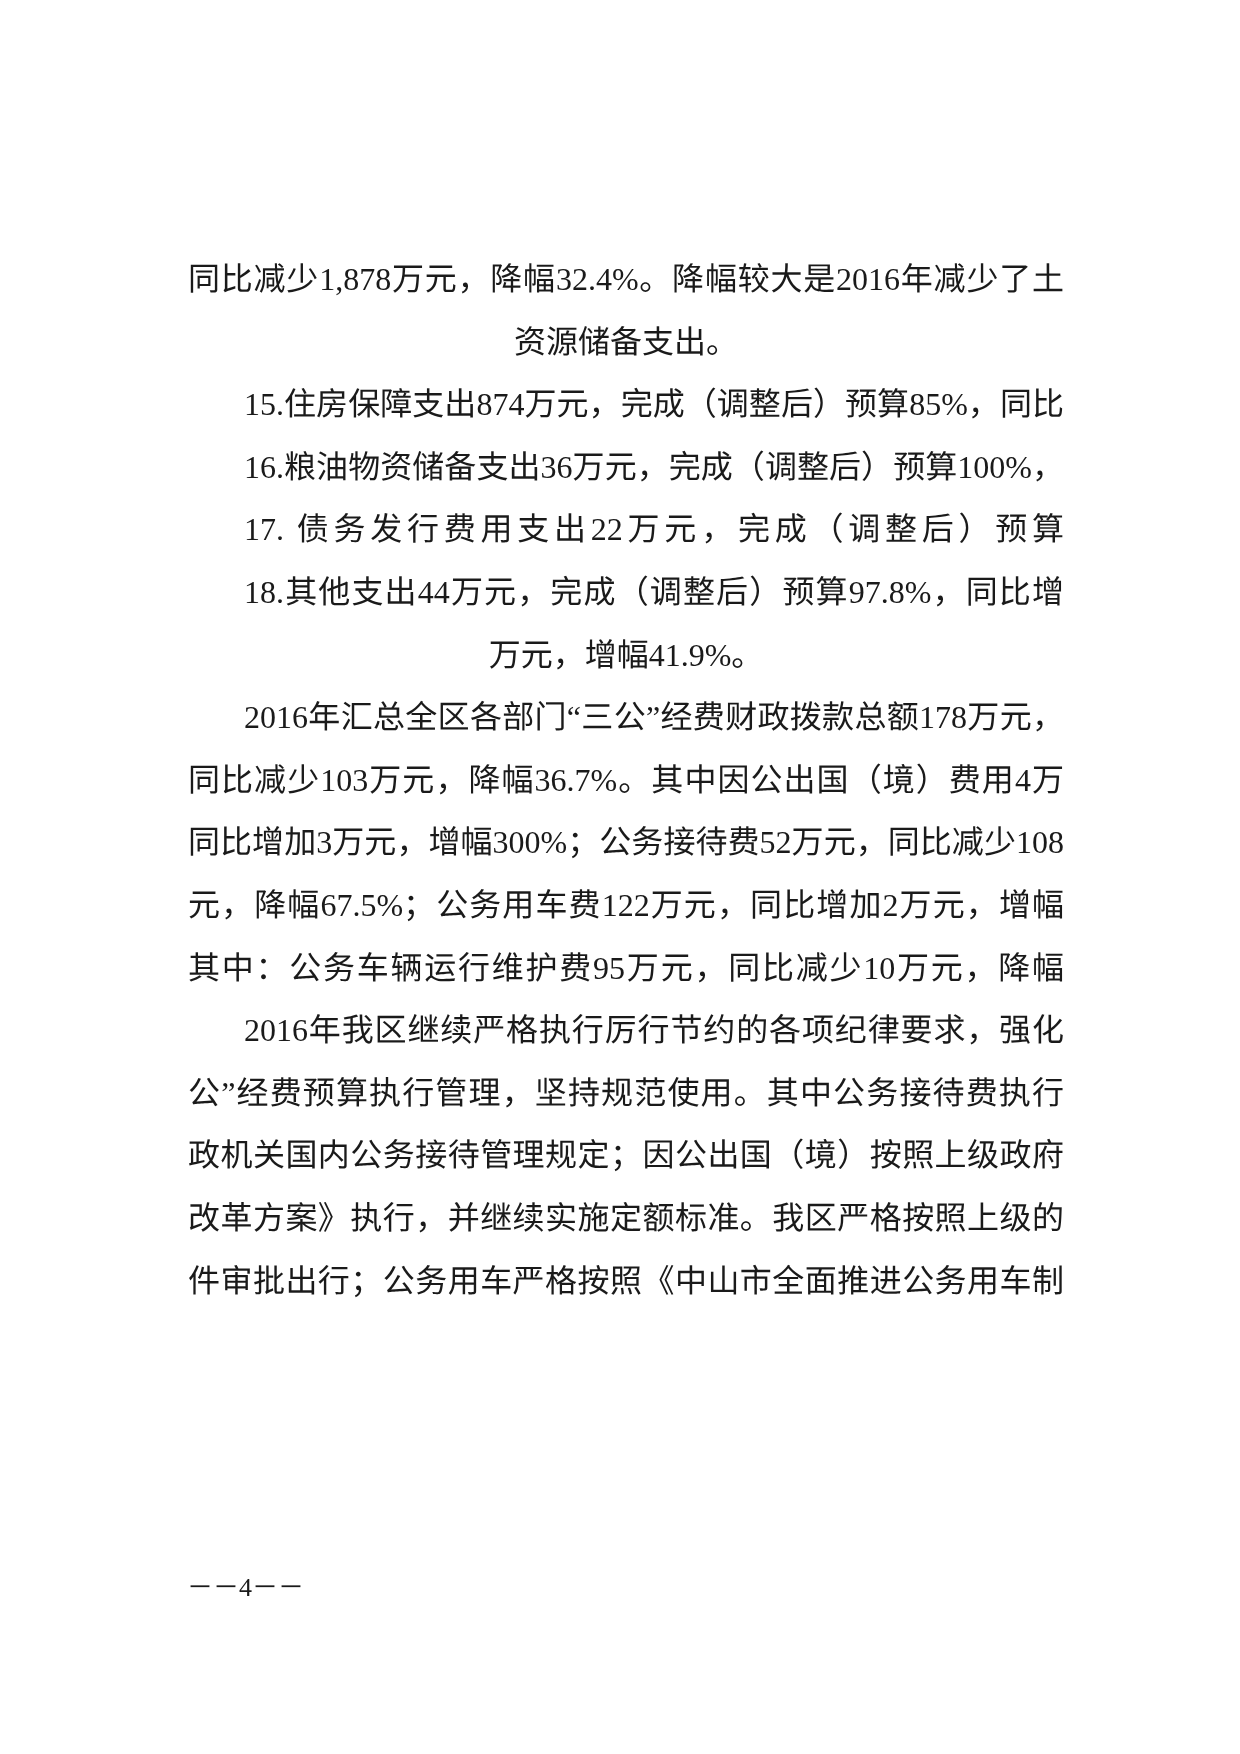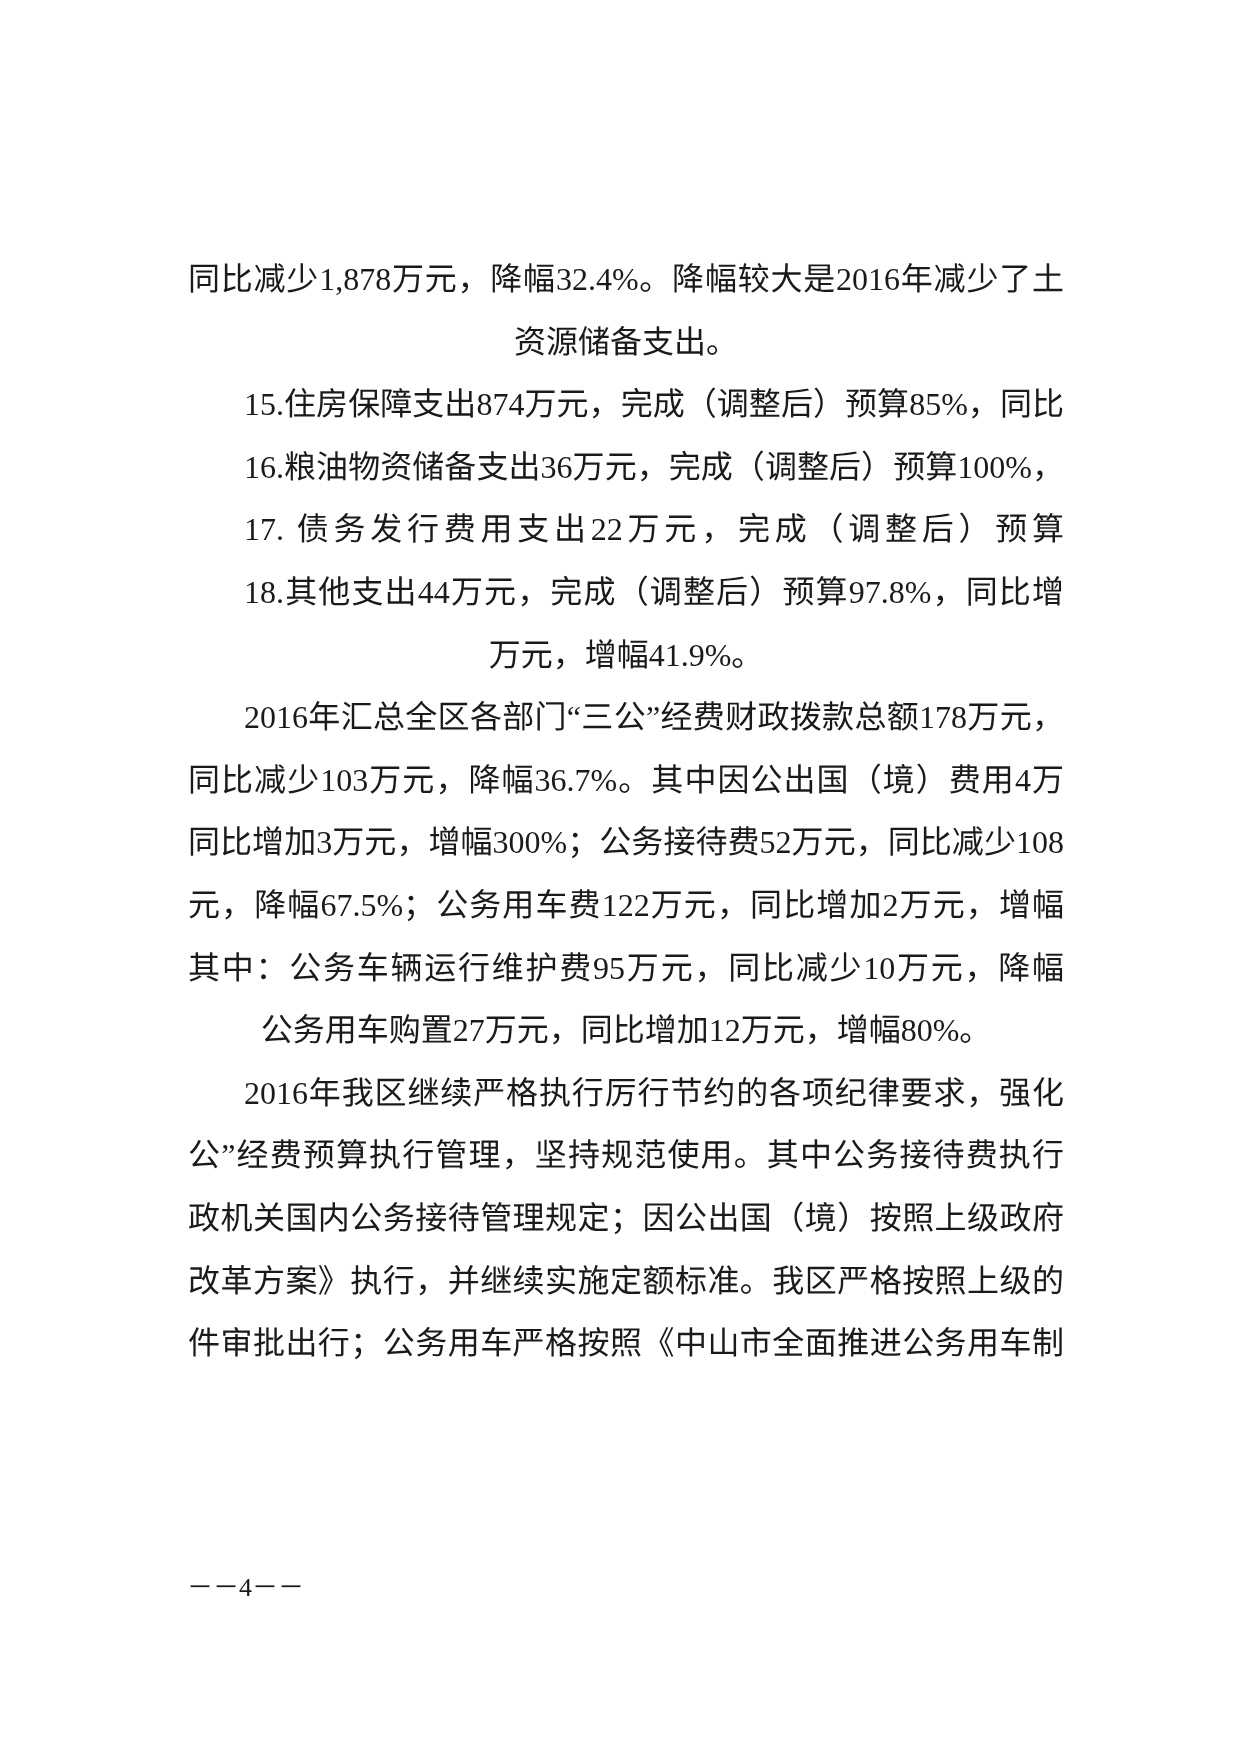--- a/index.html
+++ b/index.html
@@ -63,21 +63,20 @@
     <p class="line j ind">15.住房保障支出874万元，完成（调整后）预算85%，同比增</p>
     <p class="line j ind">16.粮油物资储备支出36万元，完成（调整后）预算100%，同</p>
     <p class="line j ind">17. 债务发行费用支出22万元，完成（调整后）预算100%，同</p>
     <p class="line j ind">18.其他支出44万元，完成（调整后）预算97.8%，同比增加13</p>
     <p class="line">万元，增幅41.9%。</p>
     <p class="line j ind">2016年汇总全区各部门“三公”经费财政拨款总额178万元，</p>
     <p class="line j">同比减少103万元，降幅36.7%。其中因公出国（境）费用4万元，</p>
     <p class="line j">同比增加3万元，增幅300%；公务接待费52万元，同比减少108万</p>
     <p class="line j">元，降幅67.5%；公务用车费122万元，同比增加2万元，增幅1.7%，</p>
     <p class="line j">其中：公务车辆运行维护费95万元，同比减少10万元，降幅9.5%；</p>
-    <p class="line">公务用车购置27万元，同比增加12万元，增幅80%。</p>
     <p class="line j ind">2016年我区继续严格执行厉行节约的各项纪律要求，强化“三</p>
     <p class="line j">公”经费预算执行管理，坚持规范使用。其中公务接待费执行党</p>
     <p class="line j">政机关国内公务接待管理规定；因公出国（境）按照上级政府文</p>
     <p class="line j">改革方案》执行，并继续实施定额标准。我区严格按照上级的工</p>
     <p class="line j">件审批出行；公务用车严格按照《中山市全面推进公务用车制度</p>
   </main>
 
   <footer class="page-footer">
     <span>－－4－－</span>
   </footer>

